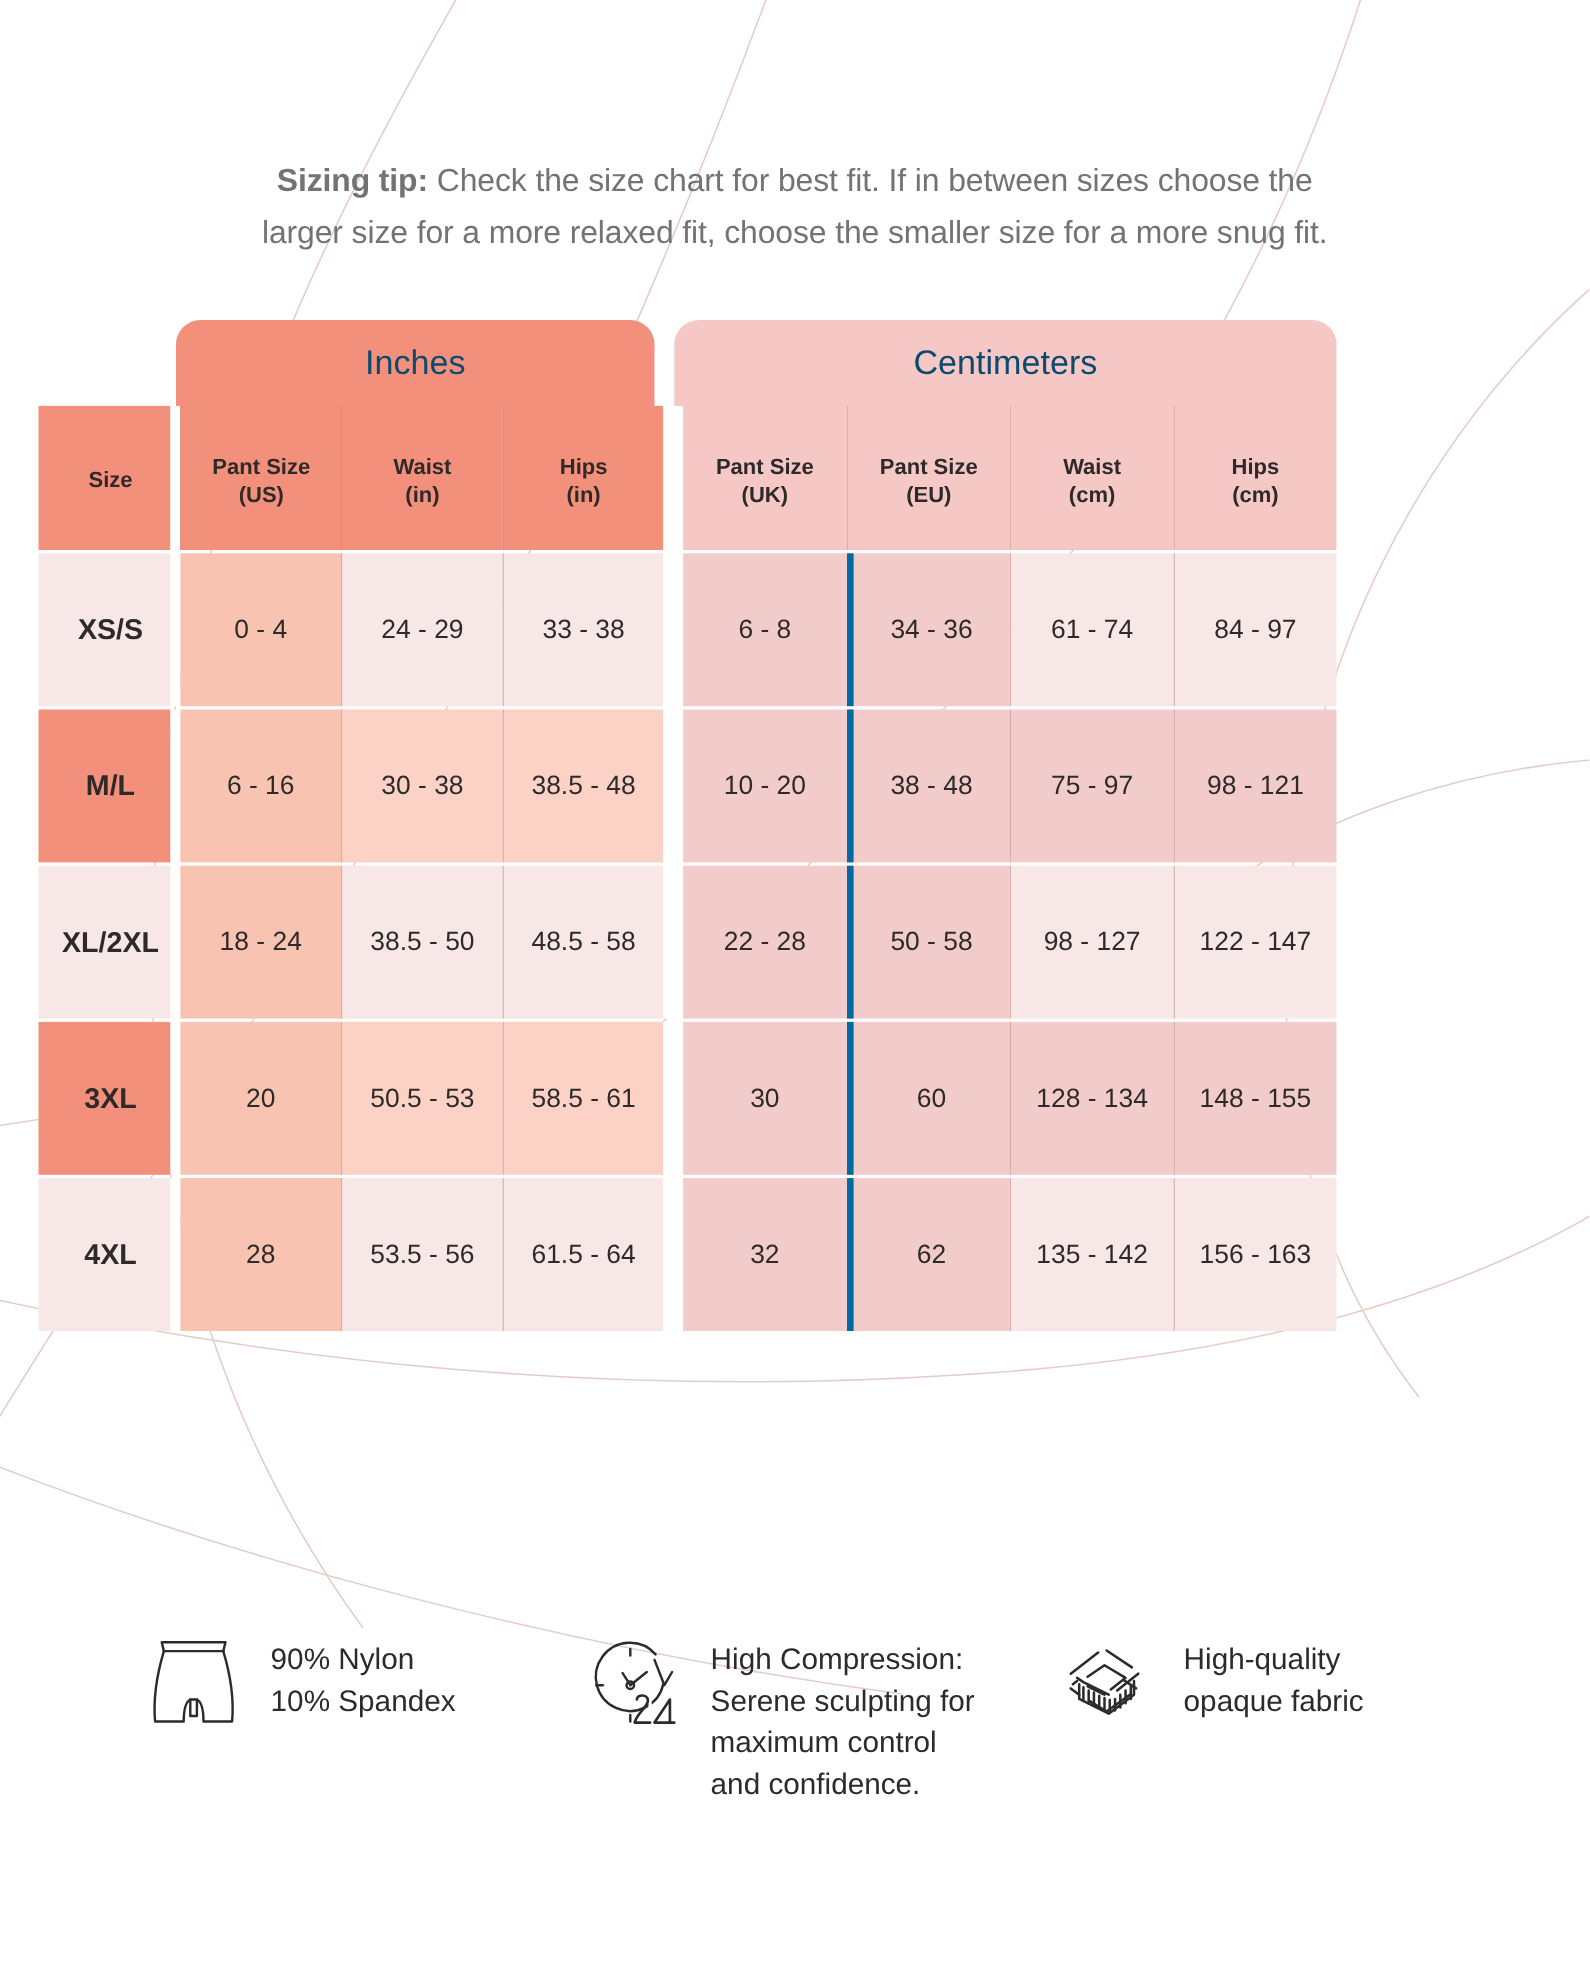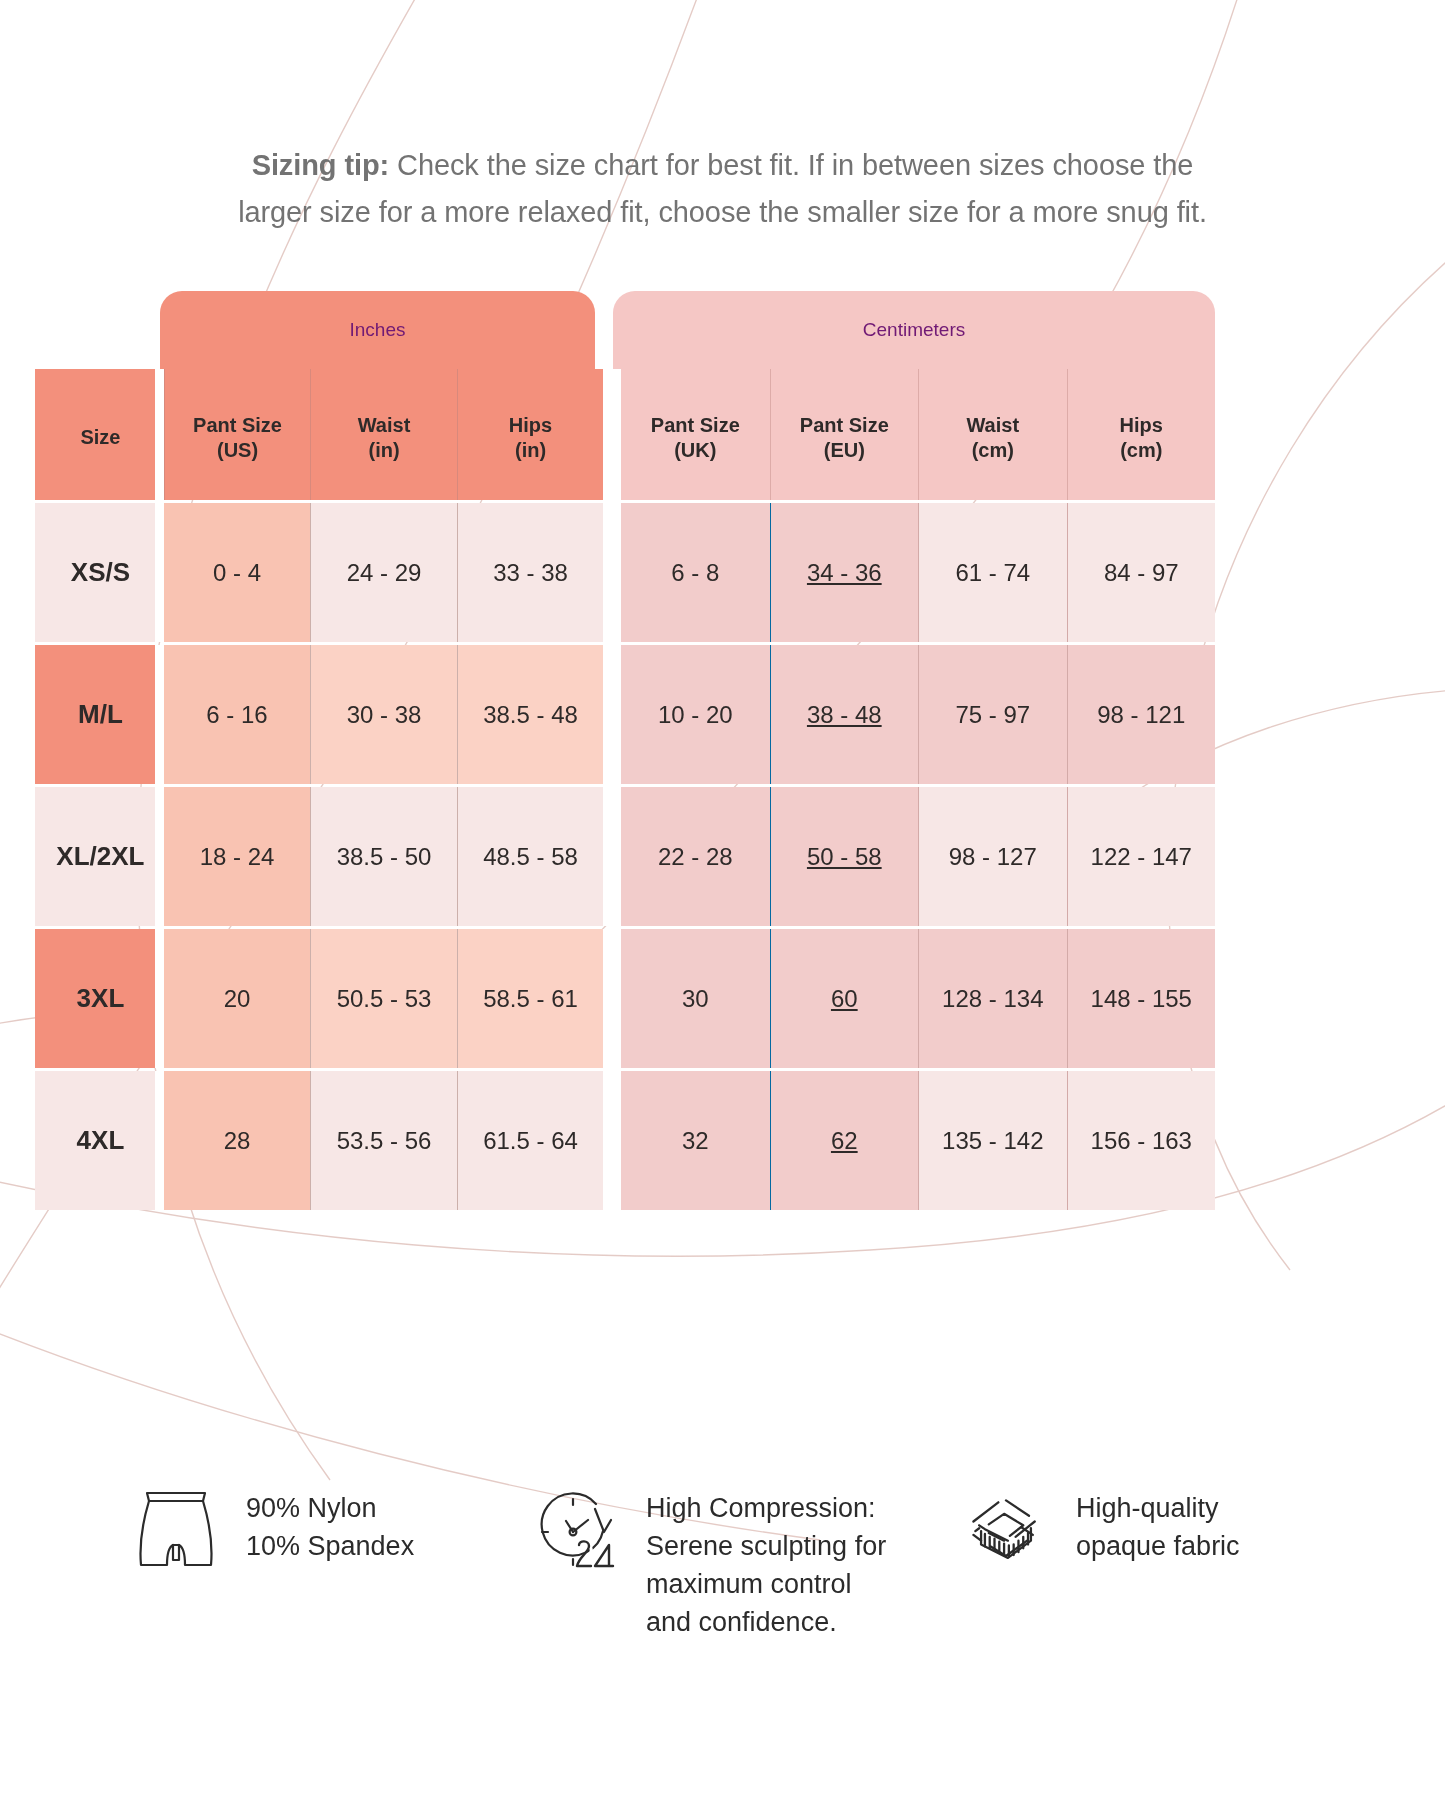--- a/index.html
+++ b/index.html
@@ -61,22 +61,22 @@
     height: 78px;
   }
   .group-cap {
     position: absolute;
     top: 0;
     height: 78px;
     border-radius: 22px 22px 0 0;
     display: flex;
     align-items: center;
     justify-content: center;
-    font-size: 19px;
-    color: #701a75;
+    font-size: 31px;
+    color: #0c4a6e;
   }
   .group-cap.inches {
     left: 125px;
     width: 435px;
     background: #f3907c;
   }
   .group-cap.centimeters {
     left: 578px;
     width: 602px;
     background: #f5c7c5;
@@ -140,21 +140,21 @@
   .row.even .c-wi,
   .row.even .c-hi   { background: #fbd2c5; }
   .row.even .c-uk,
   .row.even .c-eu   { background: #f2cccb; }
   .row.even .c-wc,
   .row.even .c-hc   { background: #f2cccb; }
 
   
   .row.body .c-wi { border-left: 1px solid #ccb0ab; }
   .row.body .c-hi { border-left: 1px solid #ccb0ab; }
-  .row.body .c-eu { border-left: 1px solid #0369a1; text-decoration: underline; }
+  .row.body .c-eu { border-left: 6px solid #0369a1; }
   .row.body .c-wc { border-left: 1px solid #d3aaa8; }
   .row.body .c-hc { border-left: 1px solid #d3aaa8; }
 
   
   .row.body { margin-top: 3px; }
   .row.body:first-of-type { margin-top: 3px; }
 
   
   .c-sizegap { width: 9px; background: #ffffff !important; border: none !important; }
 

